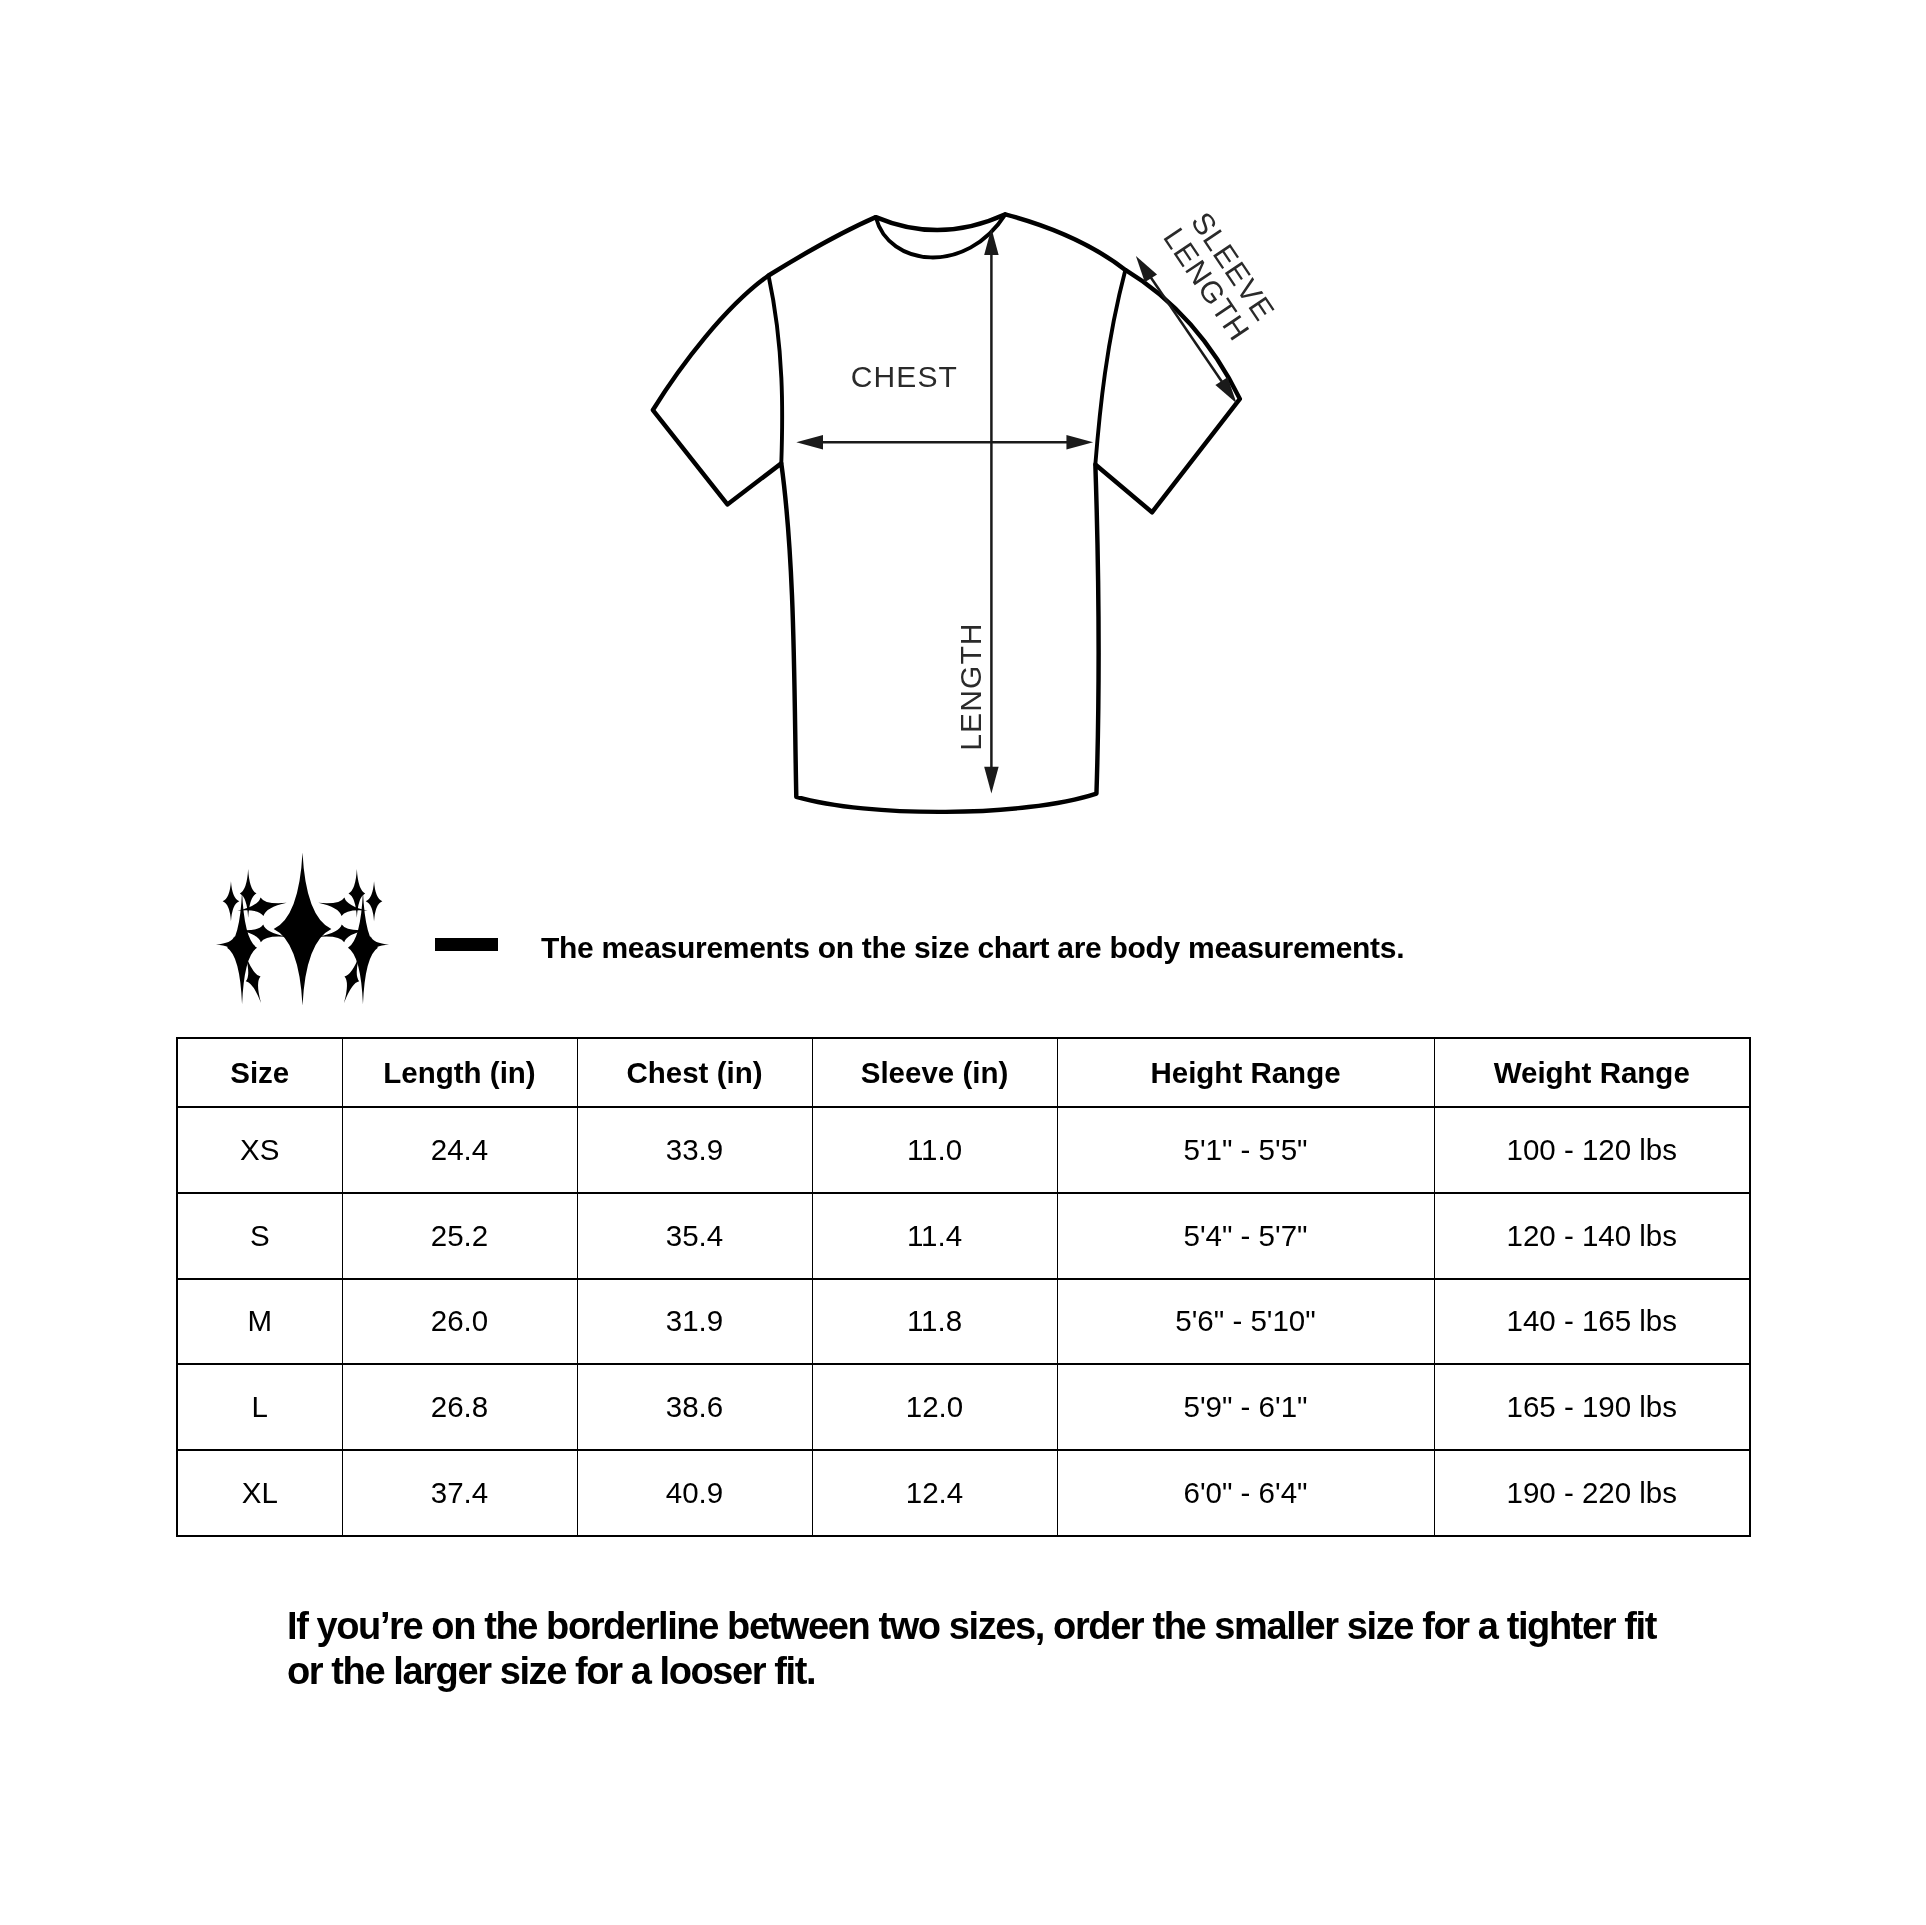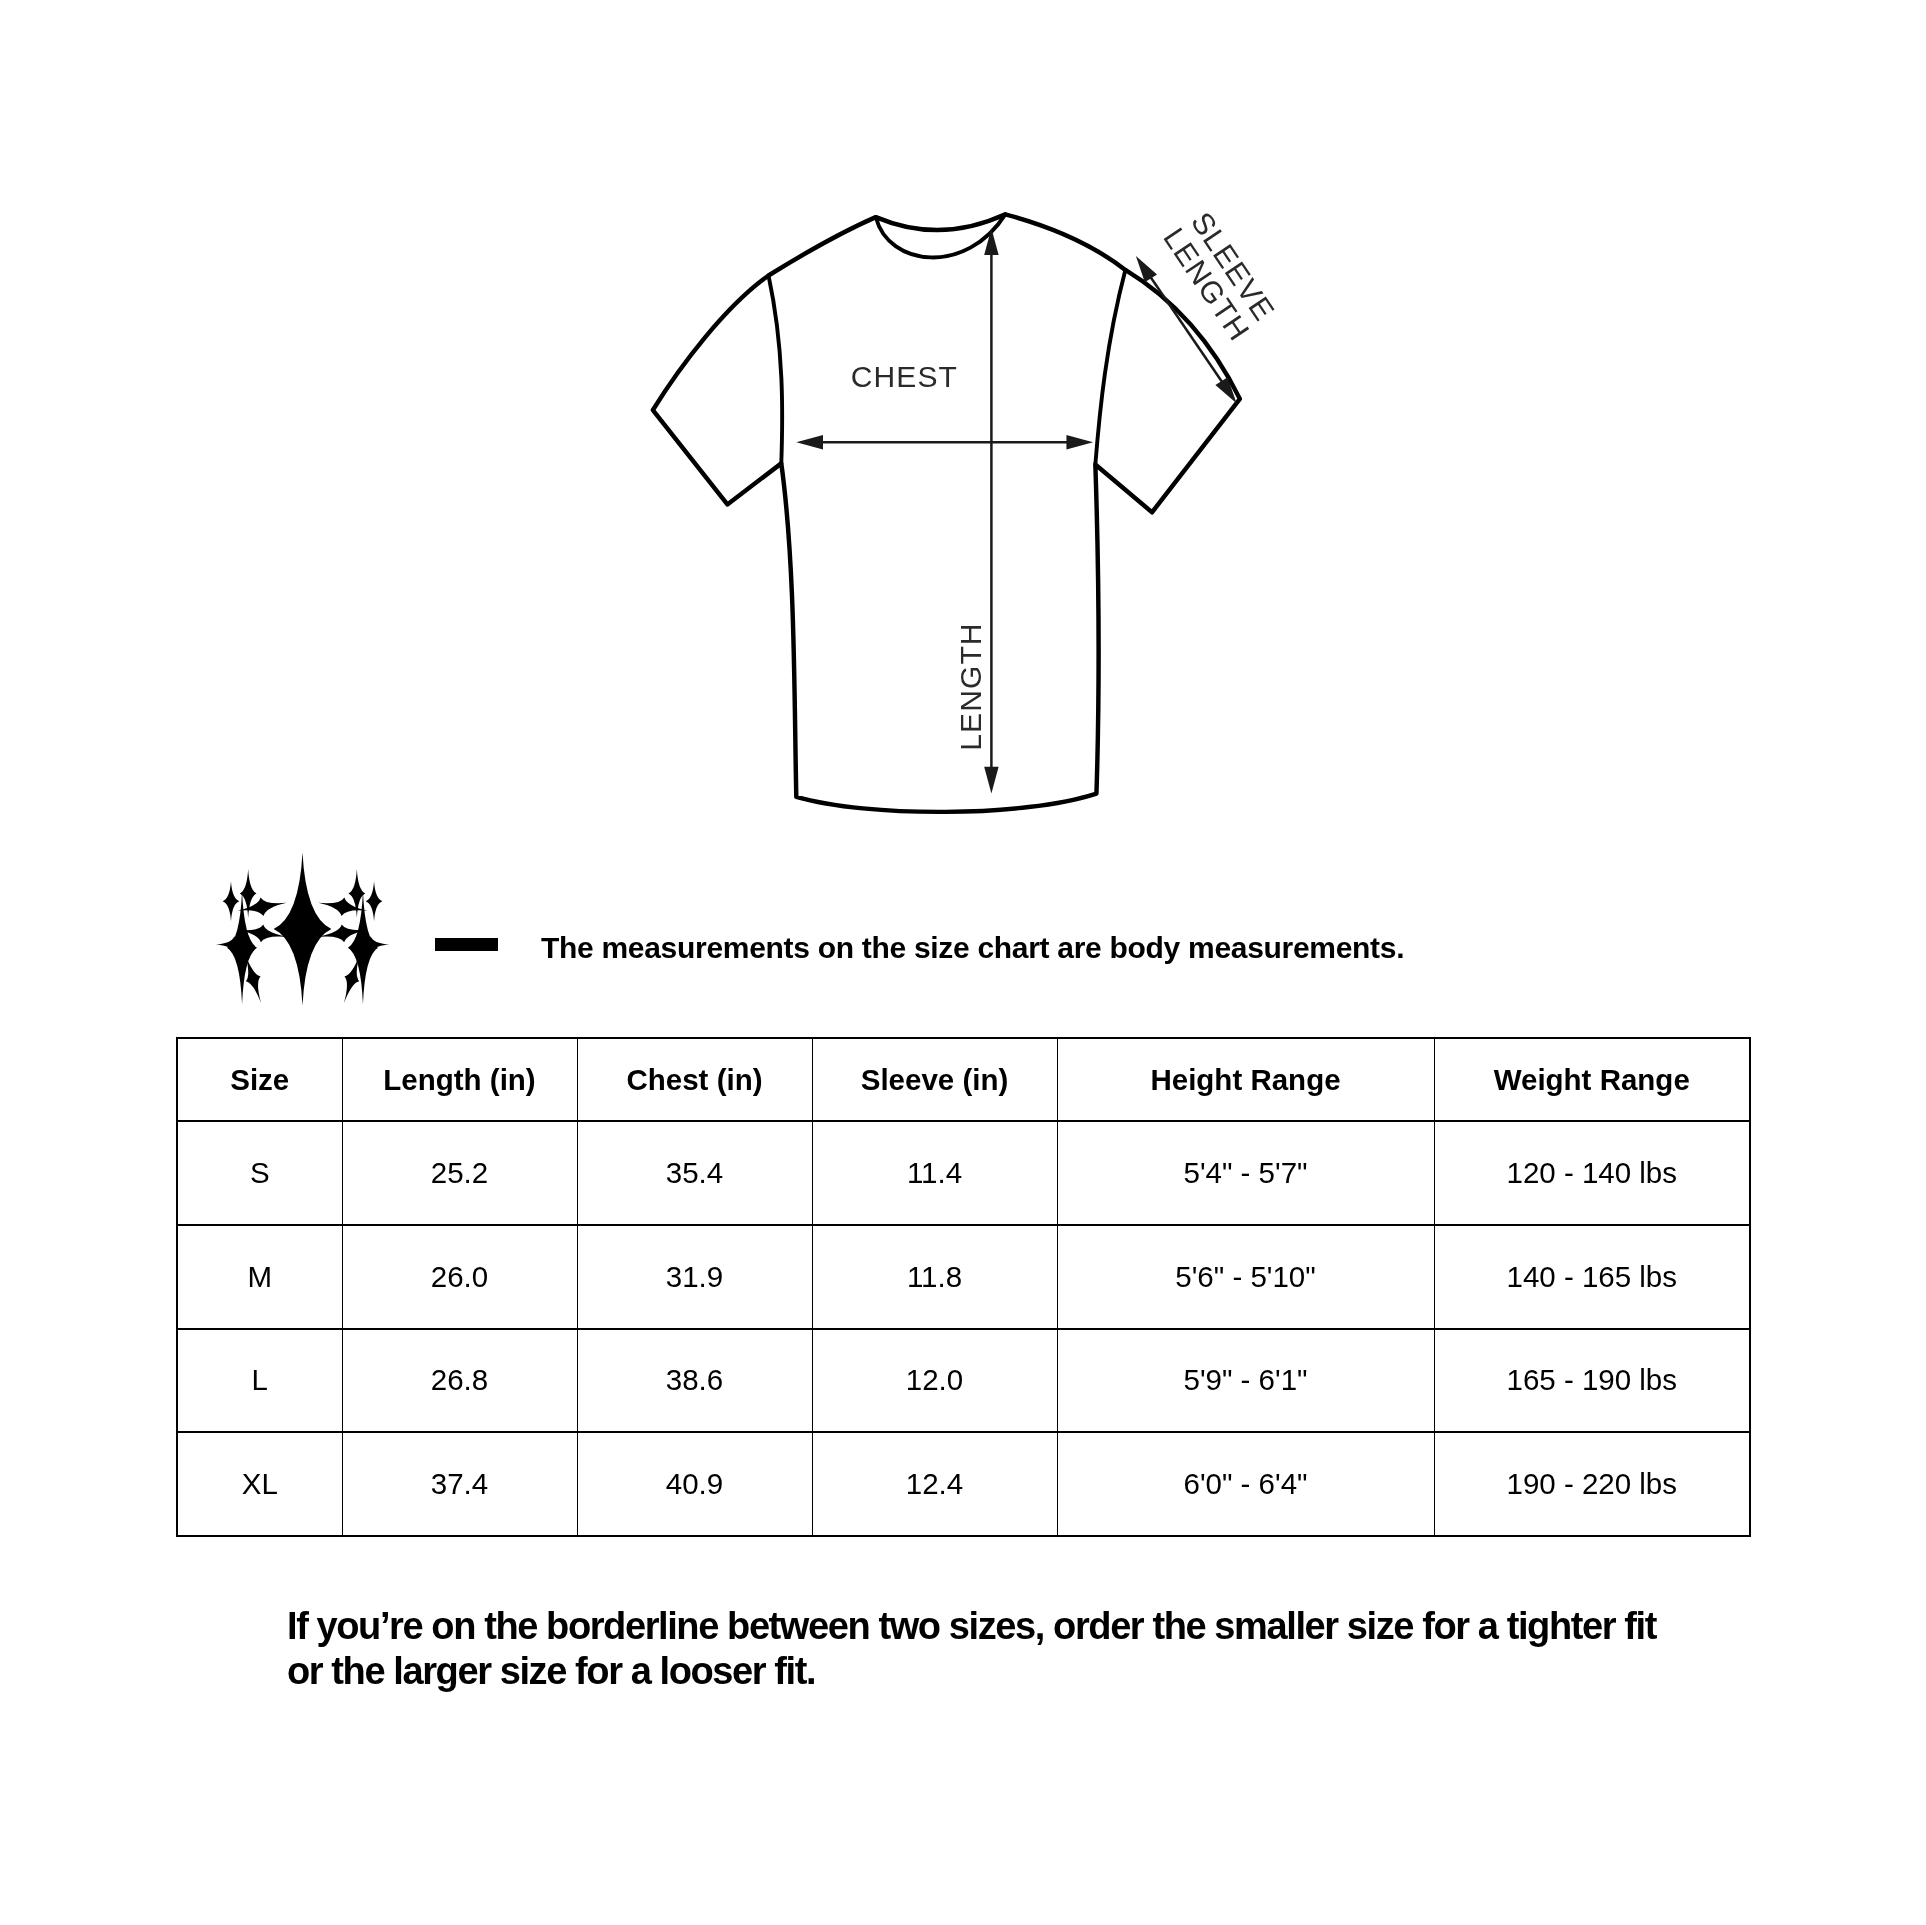--- a/index.html
+++ b/index.html
@@ -29,21 +29,21 @@
     white-space:nowrap;
     margin-top:40px;
   }
   
   .size-table{
     position:absolute;left:176px;top:1037px;
     width:1573px;height:500px;
     border-collapse:collapse;table-layout:fixed;
     font-size:29.5px;
   }
-  .size-table tr{height:83px;}
+  .size-table tr{height:69px;}
   .size-table th,.size-table td{
     border-left:1.7px solid #000;border-right:1.7px solid #000;
     text-align:center;vertical-align:middle;
     padding:0;overflow:hidden;
   }
   .size-table tr{border-bottom:2.8px solid #000;}
   .size-table{border:2.2px solid #000;}
   .size-table th{font-weight:bold;}
   .size-table td{font-weight:normal;}
   
@@ -141,20 +141,28 @@
         <th>Size</th>
         <th>Length (in)</th>
         <th>Chest (in)</th>
         <th>Sleeve (in)</th>
         <th>Height Range</th>
         <th>Weight Range</th>
       </tr>
     </thead>
     <tbody>
       <tr>
+        <td>XS</td>
+        <td>24.4</td>
+        <td>33.9</td>
+        <td>11.0</td>
+        <td>5'1" - 5'5"</td>
+        <td>100 - 120 lbs</td>
+      </tr>
+      <tr>
         <td>S</td>
         <td>25.2</td>
         <td>35.4</td>
         <td>11.4</td>
         <td>5'4" - 5'7"</td>
         <td>120 - 140 lbs</td>
       </tr>
       <tr>
         <td>M</td>
         <td>26.0</td>

